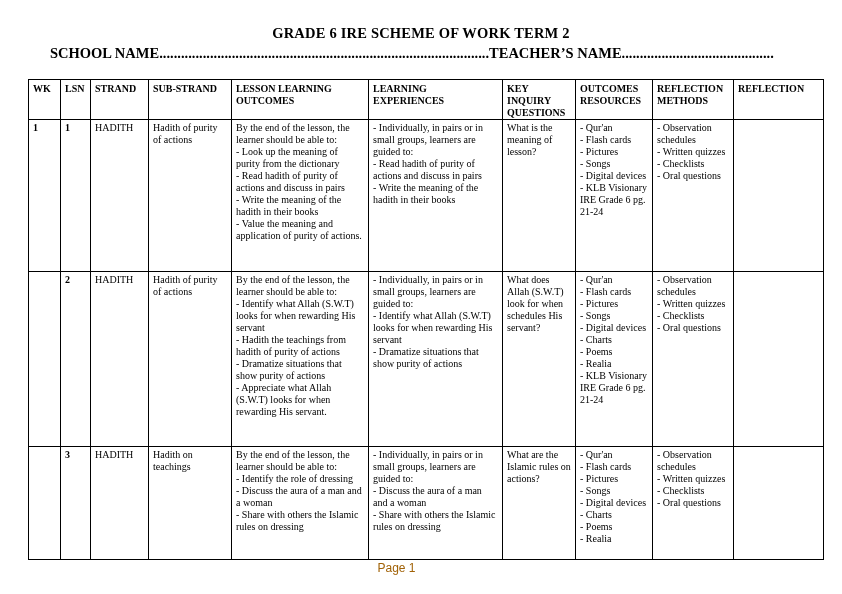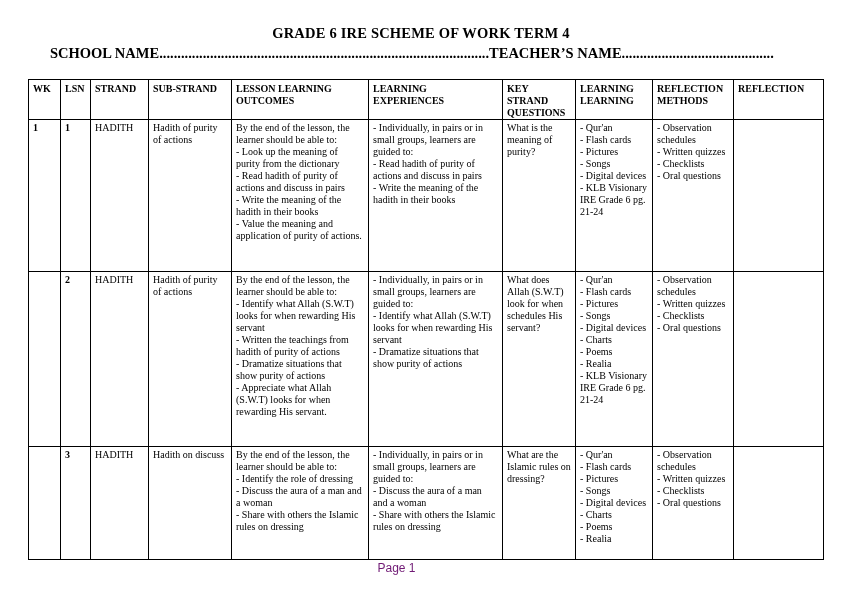--- a/index.html
+++ b/index.html
@@ -62,27 +62,27 @@
   col.c-reflection { width: 90px; }
   td.cell-wk, td.cell-lsn { font-weight: bold; }
   .cell-line { margin: 0; }
   .page-footer {
     position: absolute;
     top: 561px; left: 28px;
     width: 737px;
     text-align: center;
     font-family: "Liberation Sans", sans-serif;
     font-size: 12px;
-    color: #701a75;
+    color: #a16207;
   }
 </style>
 </head>
 <body>
 
-<div class="doc-title">GRADE 6 IRE SCHEME OF WORK TERM 4</div>
+<div class="doc-title">GRADE 6 IRE SCHEME OF WORK TERM 2</div>
 
 <div class="name-line"><span>SCHOOL NAME</span><span>...........................................................................................</span><span>TEACHER’S NAME</span><span>..........................................</span></div>
 
 <table class="scheme">
   <colgroup>
     <col class="c-wk">
       <col class="c-lsn">
       <col class="c-strand">
       <col class="c-sub_strand">
       <col class="c-outcomes">
@@ -93,22 +93,22 @@
       <col class="c-reflection">
   </colgroup>
   <thead>
       <tr>
         <th>WK</th>
         <th>LSN</th>
         <th>STRAND</th>
         <th>SUB-STRAND</th>
         <th>LESSON LEARNING OUTCOMES</th>
         <th>LEARNING EXPERIENCES</th>
-        <th>KEY STRAND QUESTIONS</th>
-        <th>LEARNING LEARNING</th>
+        <th>KEY INQUIRY QUESTIONS</th>
+        <th>OUTCOMES RESOURCES</th>
         <th>REFLECTION METHODS</th>
         <th>REFLECTION</th>
       </tr>
     </thead>
   <tbody>
       <tr>
         <td class="cell-wk">1</td>
         <td class="cell-lsn">1</td>
         <td class="cell-strand">HADITH</td>
         <td class="cell-sub_strand">Hadith of purity of actions</td>
@@ -117,21 +117,21 @@
           <div class="cell-line">- Look up the meaning of purity from the dictionary</div>
           <div class="cell-line">- Read hadith of purity of actions and discuss in pairs</div>
           <div class="cell-line">- Write the meaning of the hadith in their books</div>
           <div class="cell-line">- Value the meaning and application of purity of actions.</div>
         </td>
         <td class="cell-experiences">
           <div class="cell-line">- Individually, in pairs or in small groups, learners are guided to:</div>
           <div class="cell-line">- Read hadith of purity of actions and discuss in pairs</div>
           <div class="cell-line">- Write the meaning of the hadith in their books</div>
         </td>
-        <td class="cell-inquiry">What is the meaning of purity?</td>
+        <td class="cell-inquiry">What is the meaning of lesson?</td>
         <td class="cell-resources">
           <div class="cell-line">- Qur'an</div>
           <div class="cell-line">- Flash cards</div>
           <div class="cell-line">- Pictures</div>
           <div class="cell-line">- Songs</div>
           <div class="cell-line">- Digital devices</div>
           <div class="cell-line">- KLB Visionary IRE Grade 6 pg. 21-24</div>
         </td>
         <td class="cell-assessment">
           <div class="cell-line">- Observation schedules</div>
@@ -142,21 +142,21 @@
         <td class="cell-reflection"></td>
       </tr>
       <tr>
         <td class="cell-wk"></td>
         <td class="cell-lsn">2</td>
         <td class="cell-strand">HADITH</td>
         <td class="cell-sub_strand">Hadith of purity of actions</td>
         <td class="cell-outcomes">
           <div class="cell-line">By the end of the lesson, the learner should be able to:</div>
           <div class="cell-line">- Identify what Allah (S.W.T) looks for when rewarding His servant</div>
-          <div class="cell-line">- Written the teachings from hadith of purity of actions</div>
+          <div class="cell-line">- Hadith the teachings from hadith of purity of actions</div>
           <div class="cell-line">- Dramatize situations that show purity of actions</div>
           <div class="cell-line">- Appreciate what Allah (S.W.T) looks for when rewarding His servant.</div>
         </td>
         <td class="cell-experiences">
           <div class="cell-line">- Individually, in pairs or in small groups, learners are guided to:</div>
           <div class="cell-line">- Identify what Allah (S.W.T) looks for when rewarding His servant</div>
           <div class="cell-line">- Dramatize situations that show purity of actions</div>
         </td>
         <td class="cell-inquiry">What does Allah (S.W.T) look for when schedules His servant?</td>
         <td class="cell-resources">
@@ -175,33 +175,33 @@
           <div class="cell-line">- Written quizzes</div>
           <div class="cell-line">- Checklists</div>
           <div class="cell-line">- Oral questions</div>
         </td>
         <td class="cell-reflection"></td>
       </tr>
       <tr>
         <td class="cell-wk"></td>
         <td class="cell-lsn">3</td>
         <td class="cell-strand">HADITH</td>
-        <td class="cell-sub_strand">Hadith on discuss</td>
+        <td class="cell-sub_strand">Hadith on teachings</td>
         <td class="cell-outcomes">
           <div class="cell-line">By the end of the lesson, the learner should be able to:</div>
           <div class="cell-line">- Identify the role of dressing</div>
           <div class="cell-line">- Discuss the aura of a man and a woman</div>
           <div class="cell-line">- Share with others the Islamic rules on dressing</div>
         </td>
         <td class="cell-experiences">
           <div class="cell-line">- Individually, in pairs or in small groups, learners are guided to:</div>
           <div class="cell-line">- Discuss the aura of a man and a woman</div>
           <div class="cell-line">- Share with others the Islamic rules on dressing</div>
         </td>
-        <td class="cell-inquiry">What are the Islamic rules on dressing?</td>
+        <td class="cell-inquiry">What are the Islamic rules on actions?</td>
         <td class="cell-resources">
           <div class="cell-line">- Qur'an</div>
           <div class="cell-line">- Flash cards</div>
           <div class="cell-line">- Pictures</div>
           <div class="cell-line">- Songs</div>
           <div class="cell-line">- Digital devices</div>
           <div class="cell-line">- Charts</div>
           <div class="cell-line">- Poems</div>
           <div class="cell-line">- Realia</div>
         </td>

